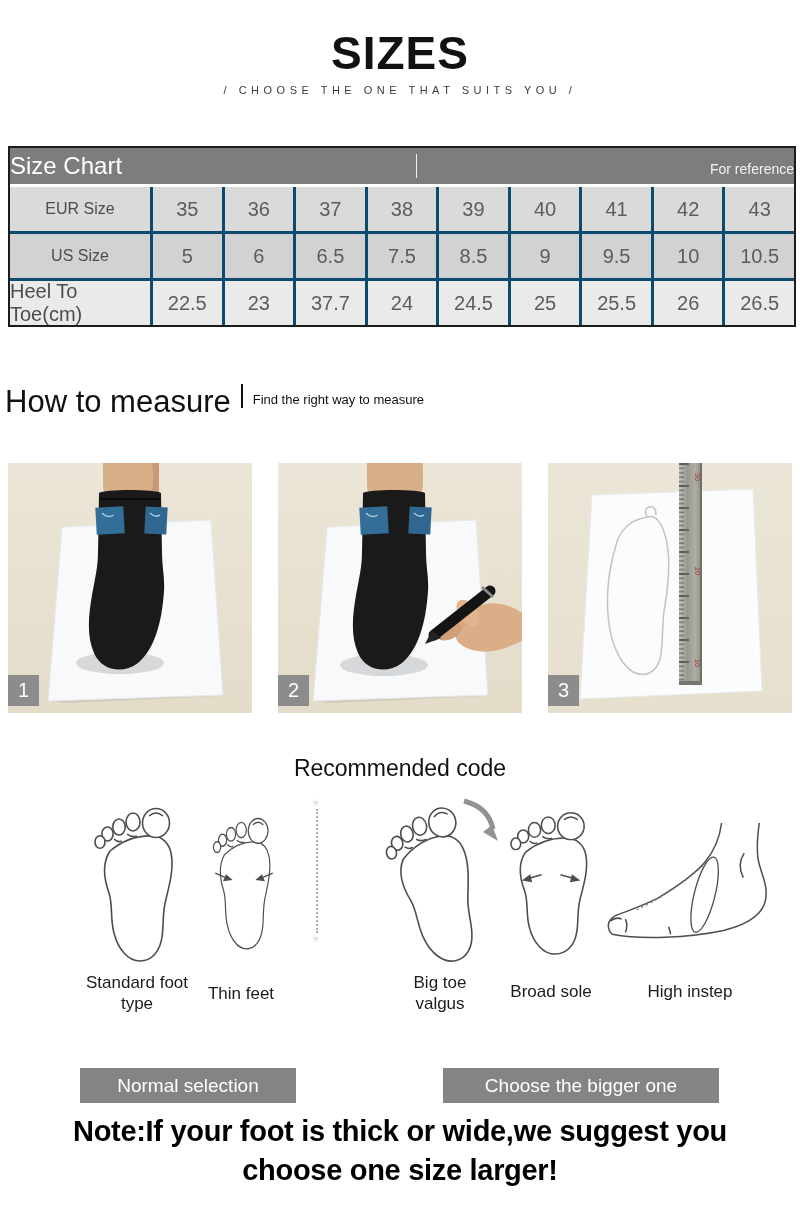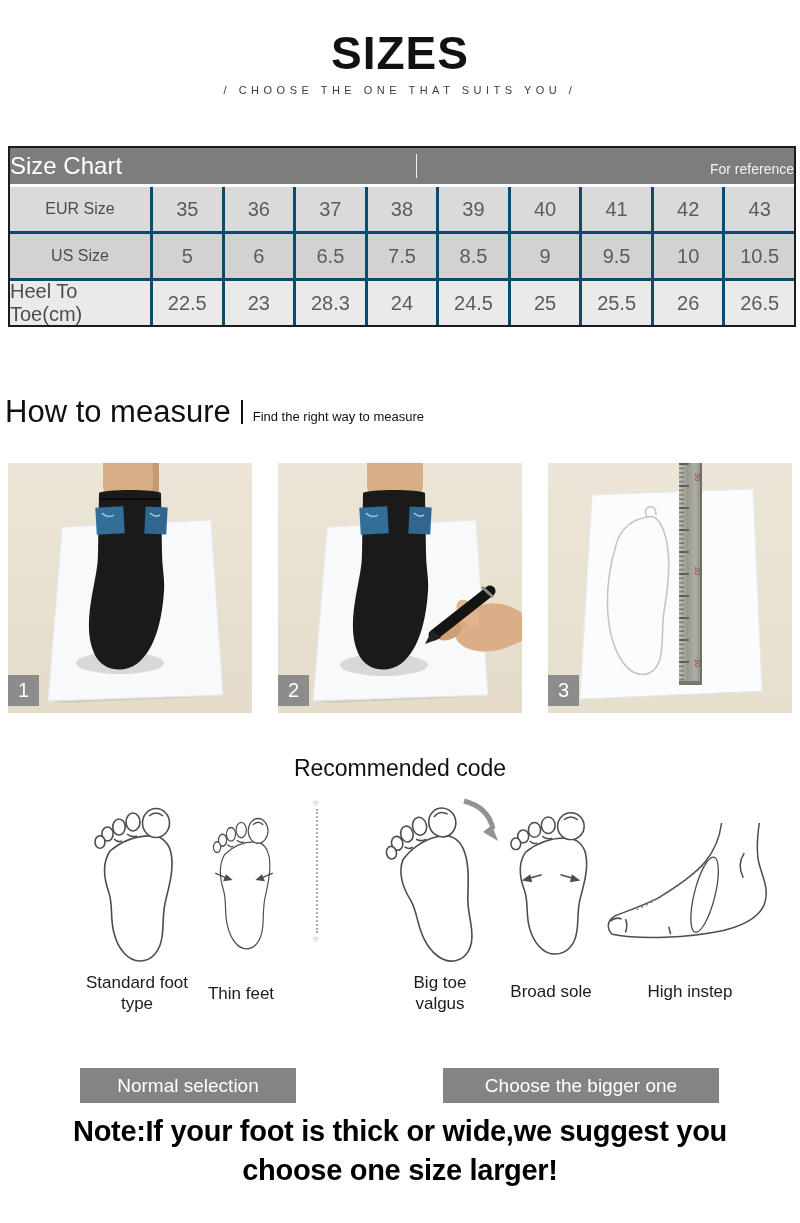--- a/index.html
+++ b/index.html
@@ -24,21 +24,21 @@
   .sc-cell{height:44px;display:flex;align-items:center;justify-content:center;}
   .row0 .sc-cell{background:#dadada;}
   .row1 .sc-cell{background:#d2d2d2;}
   .row2 .sc-cell{background:#eaeaea;}
   .sc-grid .rowwrap{display:contents;}
   .sc-label{font-size:16px;color:#4d4d4d;}
   .sc-label.long{font-size:20px;}
   .sc-val{font-size:20px;color:#5c5c5c;}
 
   
-  .measure-head{position:absolute;left:5px;top:394px;display:flex;align-items:center;gap:10px;}
+  .measure-head{position:absolute;left:5px;top:384px;display:flex;gap:10px;}
   .mh-title{font-size:31px;color:#101010;margin:0;font-weight:400;}
   .mh-bar{width:2px;height:24px;background:#101010;}
   .mh-sub{font-size:13px;color:#101010;padding-top:8px;}
 
   
   .photos{position:absolute;left:0;top:463px;width:800px;height:250px;}
   .photo{position:absolute;top:0;width:244px;height:250px;}
   .photo.p1{left:8px;}.photo.p2{left:278px;}.photo.p3{left:548px;}
   .step-badge{position:absolute;left:0;bottom:7px;width:31px;height:31px;background:#8c8c8c;
     color:#fff;font-size:20px;display:flex;align-items:center;justify-content:center;}
@@ -150,21 +150,21 @@
         <div class="sc-cell">
             <span class="sc-label long">Heel To Toe(cm)</span>
           </div>
         <div class="sc-cell">
             <span class="sc-val">22.5</span>
           </div>
         <div class="sc-cell">
             <span class="sc-val">23</span>
           </div>
         <div class="sc-cell">
-            <span class="sc-val">28.3</span>
+            <span class="sc-val">37.7</span>
           </div>
         <div class="sc-cell">
             <span class="sc-val">24</span>
           </div>
         <div class="sc-cell">
             <span class="sc-val">24.5</span>
           </div>
         <div class="sc-cell">
             <span class="sc-val">25</span>
           </div>

